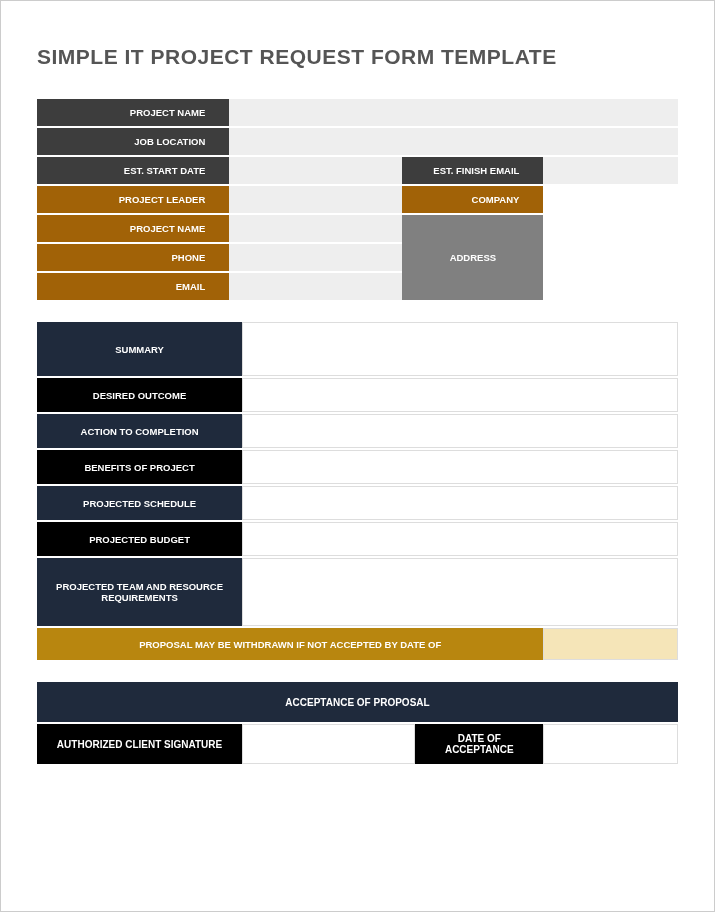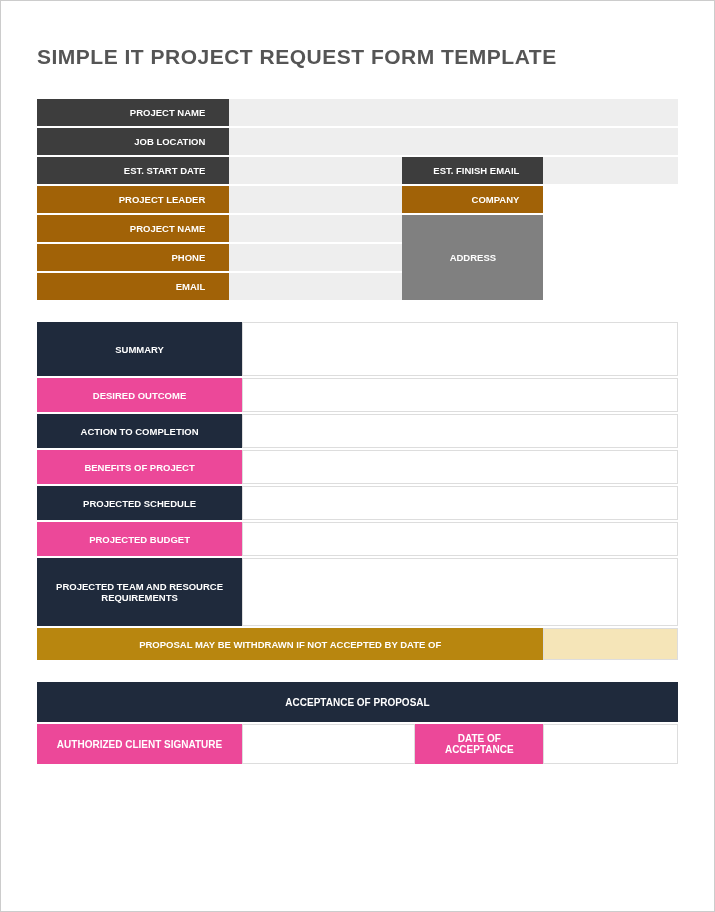--- a/index.html
+++ b/index.html
@@ -40,21 +40,21 @@
   .t2 { width: 100%; border-collapse: separate; border-spacing: 0 2px; }
   .t2 td {
     font-size: 9.5px;
     font-weight: bold;
     color: #fff;
     text-align: center;
     padding: 6px 7px;
     vertical-align: middle;
   }
   .lbl-navy { background:#1f2a3c; }
-  .lbl-blue { background:#ec4899; }
+  .lbl-blue { background:#000000; }
   .val-detail { background:#fff; border:1px solid #ddd; }
   .short-row td { height: 34px; }
   .tall-row td { height: 54px; }
   .gold-lbl { background:#b8860f; text-align:right; padding-right:14px; height:14px; }
   .gold-val { background:#f5e5b8; border:1px solid #ddd; height:32px; }
   
   .t3 { width:100%; border-collapse: separate; border-spacing: 0 2px; }
   .t3 td {
     font-size: 10px;
     font-weight: bold;

